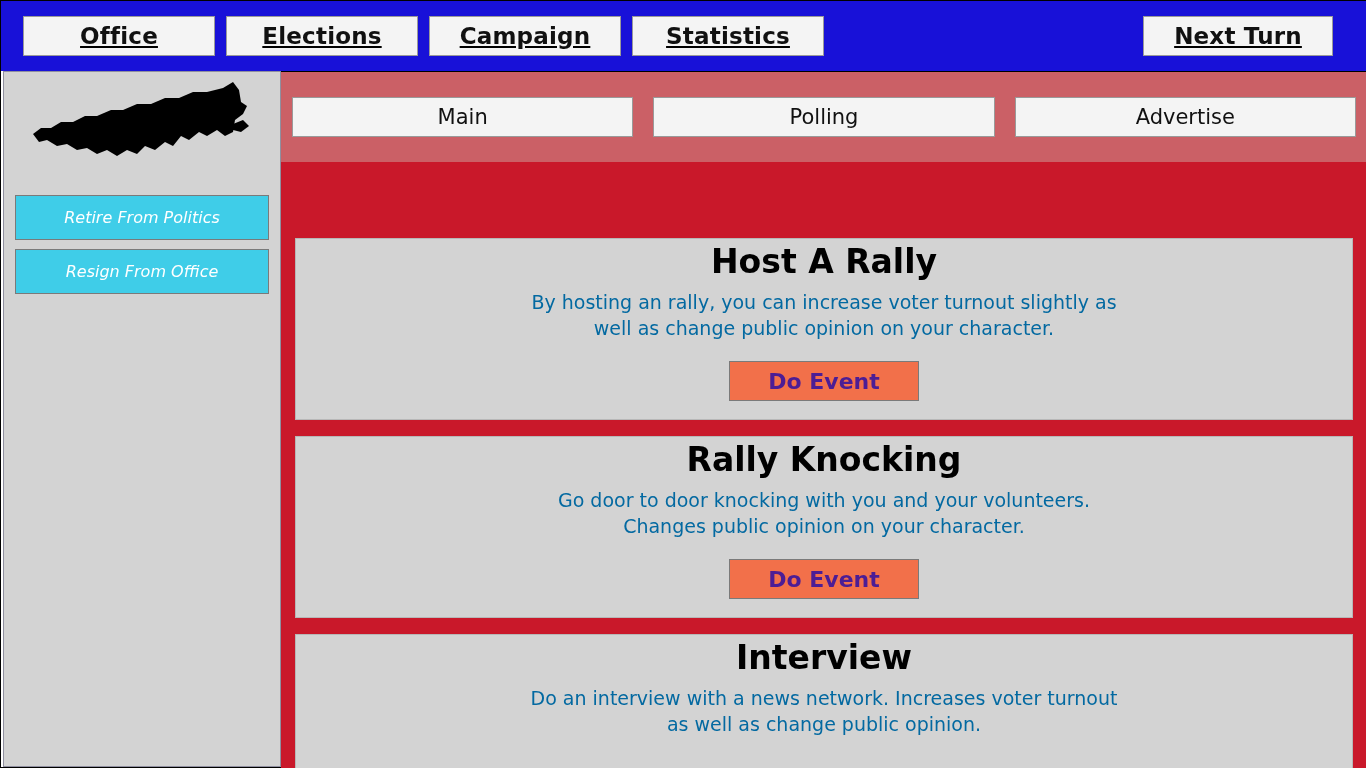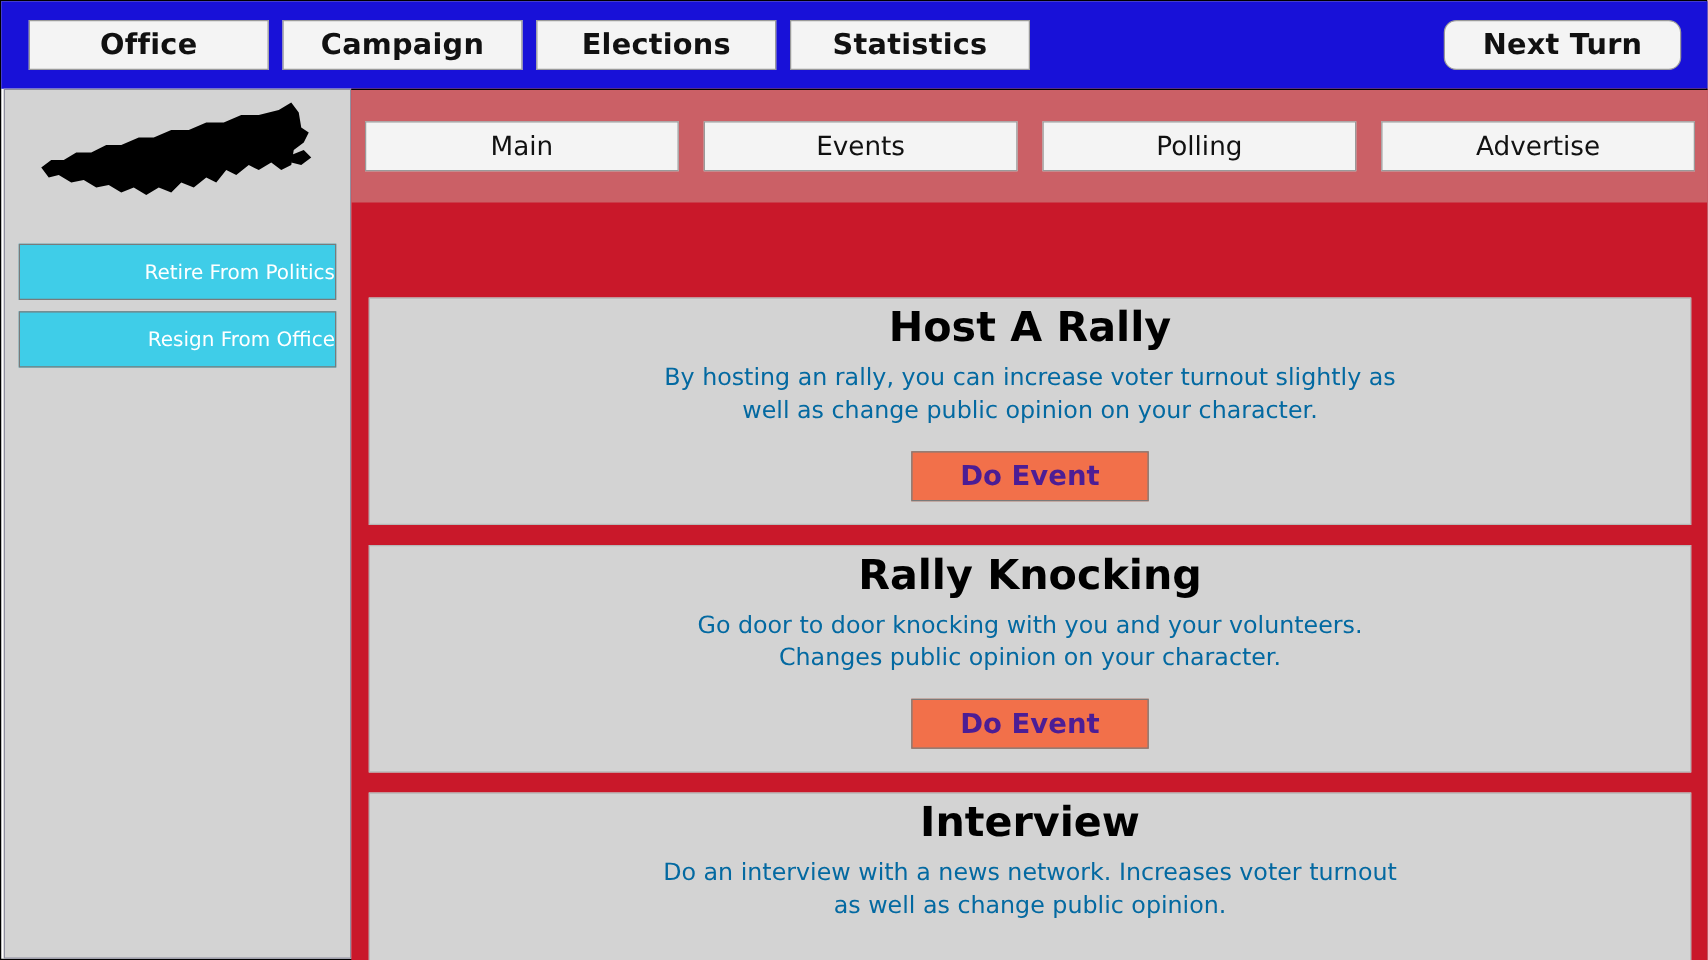--- a/index.html
+++ b/index.html
@@ -18,39 +18,40 @@
 
   
   .topbar {
     position: absolute;
     left: 0; top: 0;
     width: 1366px; height: 70px;
     background: #1811d8;
     display: flex;
     align-items: center;
     padding: 0 22px;
+    text-decoration: underline;
   }
   .nav-btn {
     height: 40px;
     min-width: 192px;
     background: #f4f4f4;
     border: 1px solid #9a9a9a;
     color: #111111;
     font-size: 23px;
     font-weight: bold;
     font-family: "DejaVu Sans", sans-serif;
     display: flex;
     align-items: center;
     justify-content: center;
     margin-right: 11px;
     cursor: pointer;
     letter-spacing: 0.2px;
   }
   .nav-spacer { flex: 1 1 auto; }
-  .nav-btn.next-turn { margin-right: 0; min-width: 190px; border-radius: 10px; }
+  .nav-btn.next-turn { margin-right: 12px; min-width: 190px; }
 
   
   .sidebar {
     position: absolute;
     left: 2px; top: 70px;
     width: 278px; height: 696px;
     background: #d3d3d3;
     border: 1px solid #8f8f9f;
   }
   .map-holder {
@@ -64,22 +65,23 @@
   .sb-btn {
     margin: 9px 11px 0 11px;
     height: 45px;
     background: #3fcde8;
     border: 1px solid #7a7a7a;
     color: #ffffff;
     font-size: 16px;
     font-family: "DejaVu Sans", sans-serif;
     display: flex;
     align-items: center;
-    justify-content: flex-end;
-    cursor: pointer;
+    justify-content: center;
+    cursor: pointer;
+    font-style: italic;
   }
   .sb-btn:first-of-type { margin-top: 18px; }
 
   
   .panel {
     position: absolute;
     left: 280px; top: 70px;
     width: 1086px; height: 698px;
     background: #c9182a;
     border-top: 1px solid #000;
@@ -156,24 +158,24 @@
 </head>
 <body>
 
 <div id="app">
 
   <div class="topbar">
     <div class="nav-btn">
       <span>Office</span>
     </div>
     <div class="nav-btn">
+      <span>Elections</span>
+    </div>
+    <div class="nav-btn">
       <span>Campaign</span>
-    </div>
-    <div class="nav-btn">
-      <span>Elections</span>
     </div>
     <div class="nav-btn">
       <span>Statistics</span>
     </div>
     <div class="nav-spacer"></div>
     <div class="nav-btn next-turn">
       <span>Next Turn</span>
     </div>
   </div>
 
@@ -196,23 +198,20 @@
     </div>
   </div>
 
   <div class="panel">
 
     <div class="subtab-bar">
       <div class="subtab">
         <span>Main</span>
       </div>
       <div class="subtab">
-        <span>Events</span>
-      </div>
-      <div class="subtab">
         <span>Polling</span>
       </div>
       <div class="subtab">
         <span>Advertise</span>
       </div>
     </div>
 
     <div class="events-scroll">
 
       <div class="event-card">

